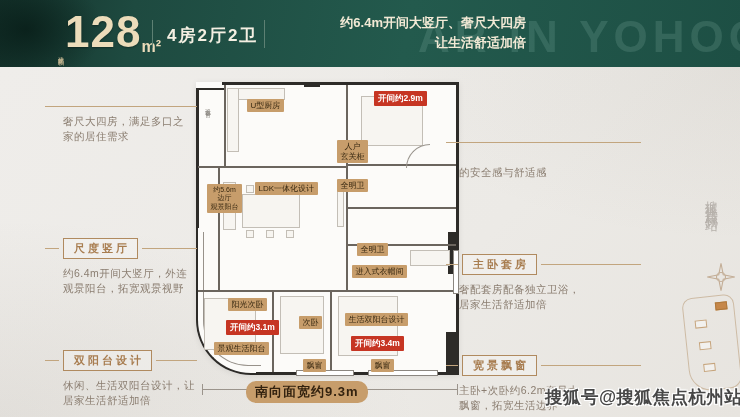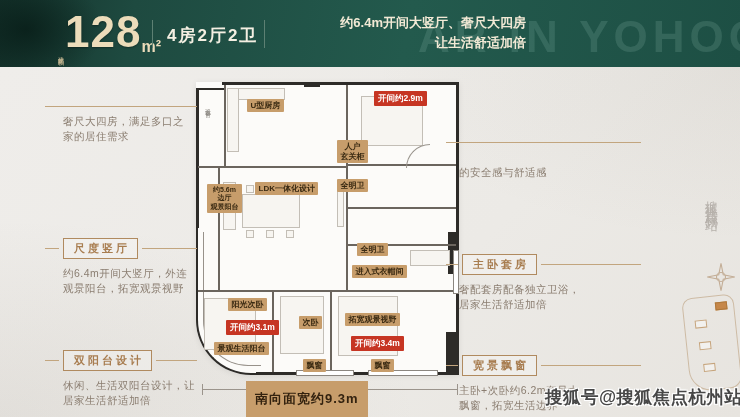--- a/index.html
+++ b/index.html
@@ -50,32 +50,32 @@
   .iwall { position:absolute; background:#6b655e; }
   .curve-out { position:absolute; left:0; top:140px; width:72px; height:153px;
     border-left:2.5px solid #2d2b28; border-bottom:2.5px solid #2d2b28; border-bottom-left-radius:55px; }
   .curve-in { position:absolute; left:7px; top:150px; width:58px; height:134px;
     border-left:1px solid #97918a; border-bottom:1px solid #97918a; border-bottom-left-radius:45px; }
   .furn { position:absolute; border:1px solid #c3beb6; background:#f7f5f1; }
   .door-arc { position:absolute; width:24px; height:24px; border-left:1px solid #9a958e;
     border-top:1px solid #9a958e; border-top-left-radius:24px; }
   .win { position:absolute; background:#fff; border:1px solid #8b8680; }
   .tag { position:absolute; background:#c79d6b; color:#3a2a12; font-size:8px; line-height:1.25;
-    padding:1.5px 3.5px; white-space:nowrap; border-radius:1px; font-weight:bold; }
+    padding:1.5px 3.5px; white-space:nowrap; border-radius:1px; font-weight:normal; }
   .tag-multi { text-align:center; }
   .tag-red { position:absolute; background:#c63523; color:#ffffff; font-size:8.5px; font-weight:bold;
     padding:1.5px 4px; white-space:nowrap; border-radius:1px; }
   .vtext-tiny { position:absolute; writing-mode:vertical-rl; font-size:6px; color:#8a8680; letter-spacing:1px; }
 
   
   .dim-wrap { position:absolute; left:202px; top:381px; width:256px; height:18px; }
   .dim-line { position:absolute; left:0; right:0; top:8px; height:1px; background:#9b948c; }
   .dim-tick { position:absolute; top:3px; width:1px; height:11px; background:#9b948c; }
   .dim-label { position:absolute; left:44px; top:0; background:#c79d6b; color:#33220f;
-    font-size:13px; font-weight:bold; padding:9px 9px; letter-spacing:1px; white-space:nowrap; }
+    font-size:13px; font-weight:bold; padding:2px 9px; letter-spacing:1px; white-space:nowrap;border-radius:10px; }
 
   
   .compass { position:absolute; left:706px; top:262px; width:30px; height:30px; opacity:.55; }
   .sitemap { position:absolute; left:686px; top:296px; width:52px; height:94px;
     border:1px solid #c9b49a; border-radius:10px 10px 12px 22px; transform:rotate(-6deg); opacity:.85; }
   .lot { position:absolute; border:1px solid #c0996b; width:12px; height:8px; background:rgba(255,255,255,.5); }
   .lot-hi { background:#c0772f; border-color:#a5661f; }
 
   
   .wm-bottom { position:absolute; left:545px; top:385px; font-size:17.5px; font-weight:bold; color:#474747;
@@ -167,21 +167,21 @@
     <div class="tag tag-multi" style="left:11px;top:102px;font-size:7px;">
       <span>约5.6m</span><br>
       <span>边厅</span><br>
       <span>观景阳台</span>
     </div>
     <div class="tag" style="left:161px;top:161px;">全明卫</div>
     <div class="tag" style="left:156px;top:183px;">进入式衣帽间</div>
     <div class="tag" style="left:32px;top:216px;">阳光次卧</div>
     <div class="tag-red" style="left:30px;top:238px;">开间约3.1m</div>
     <div class="tag" style="left:103px;top:234px;">次卧</div>
-    <div class="tag" style="left:149px;top:231px;">拓宽观景视野</div>
+    <div class="tag" style="left:149px;top:231px;">生活双阳台设计</div>
     <div class="tag-red" style="left:155px;top:254px;">开间约3.4m</div>
     <div class="tag" style="left:18px;top:260px;">景观生活阳台</div>
     <div class="tag" style="left:107px;top:277px;">飘窗</div>
     <div class="tag" style="left:175px;top:277px;">飘窗</div>
   </div>
 
   <div class="callout" style="left:45px;top:106px;width:152px;">
     <div class="callout-head">
       <span class="c-line c-stub"></span>
       <span class="c-line c-grow"></span>

